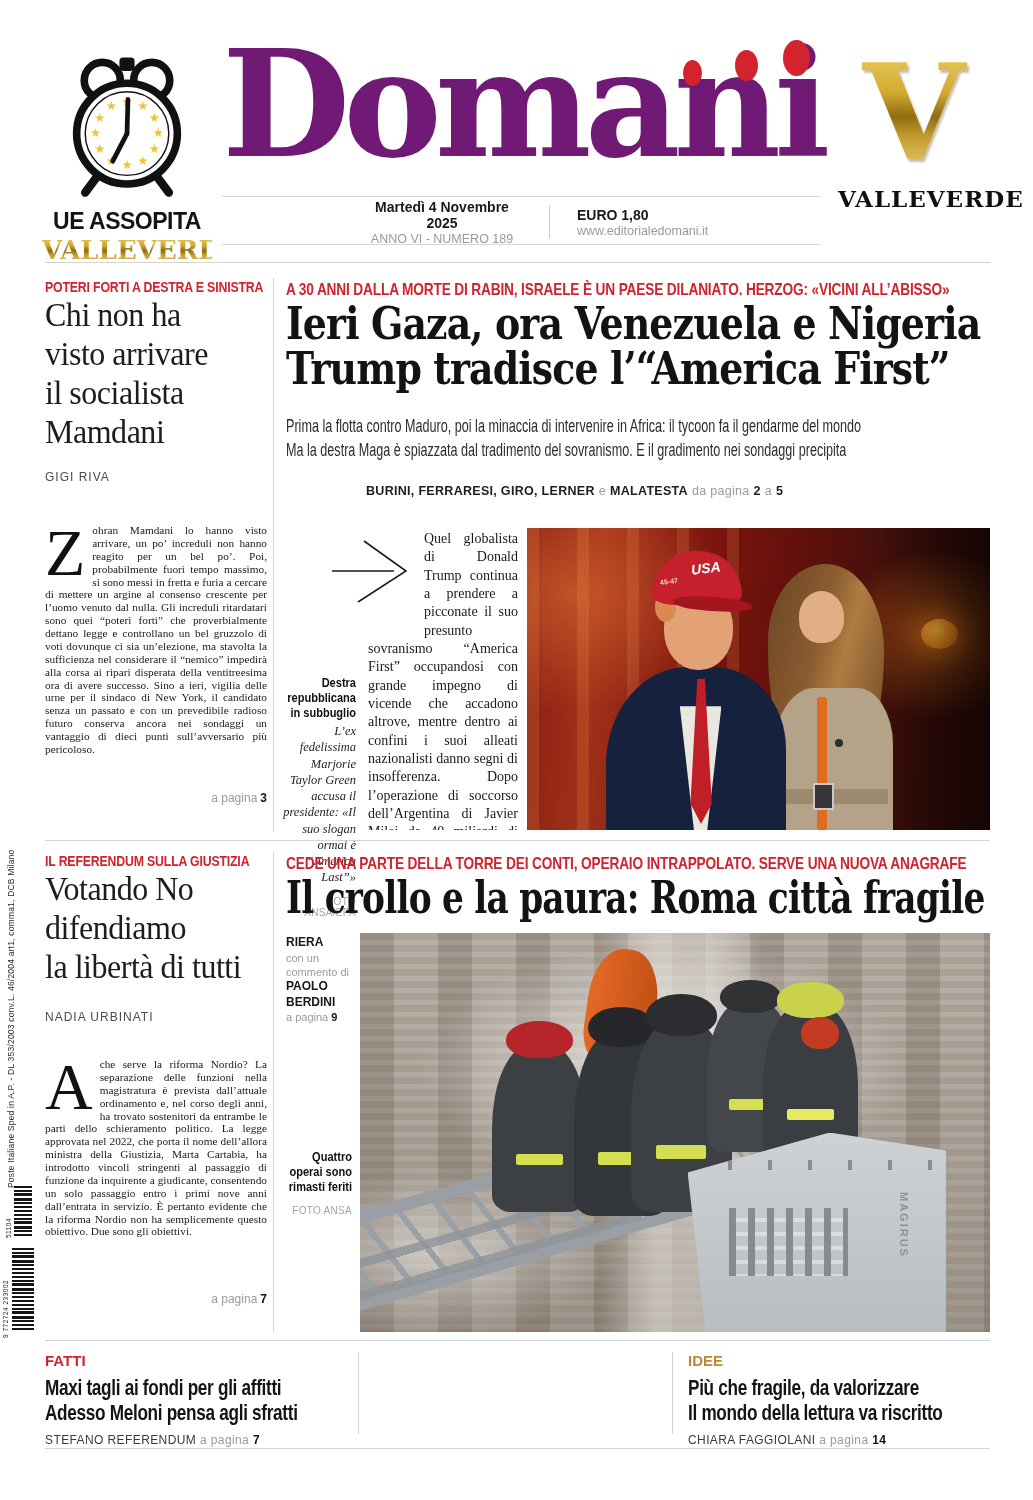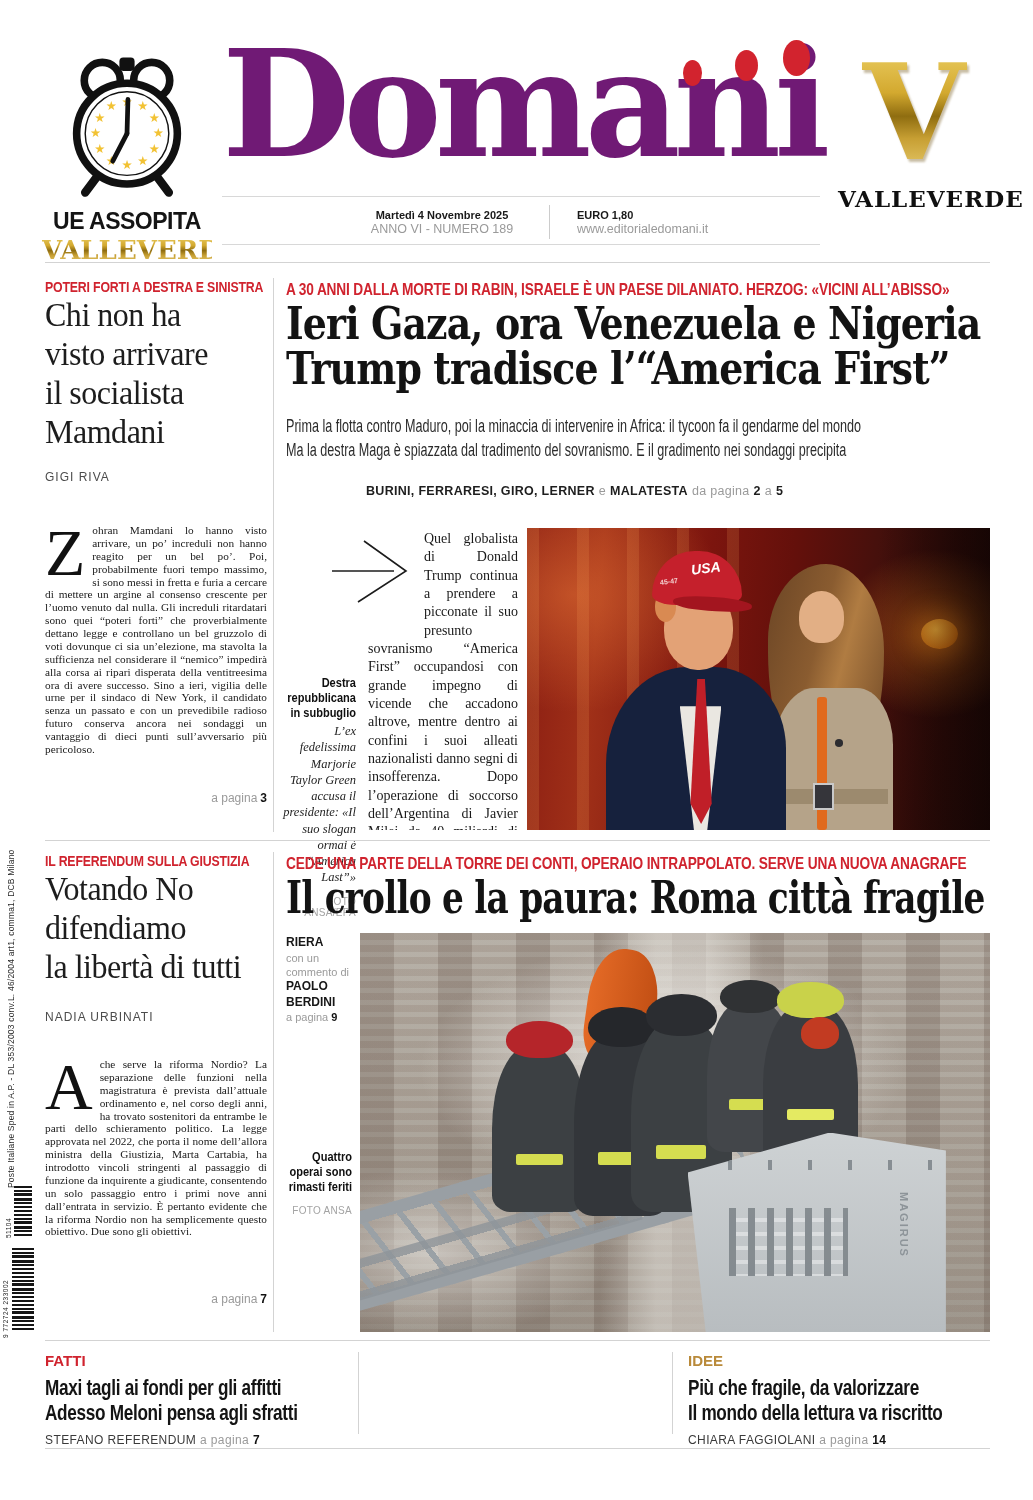--- a/index.html
+++ b/index.html
@@ -21,21 +21,21 @@
   .logo-text{font-family:"DejaVu Serif",serif;font-weight:700;font-size:148px;line-height:1;
              letter-spacing:-7px;color:#701a75;}
   .logo-dot{position:absolute;background:#d2232e;border-radius:50%;}
   .dot-a{right:118px;top:30px;width:19px;height:26px;}
   .dot-n{right:62px;top:20px;width:23px;height:31px;}
   .dot-i{right:10px;top:10px;width:27px;height:36px;}
 
   .mast-rule{position:absolute;left:222px;width:598px;border-top:1px solid #d8d8d8;}
   .date-row{position:absolute;left:362px;top:204px;height:36px;display:flex;align-items:center;}
   .date-cell{width:160px;text-align:center;}
-  .date-l1{font-weight:700;font-size:11px;color:#191919;}
+  .date-l1{font-weight:700;font-size:14px;color:#191919;}
   .date-l2{font-size:12.5px;color:#9a9a9a;margin-top:1px;}
   .date-div{width:1px;height:34px;background:#ccc;margin:0 27px;}
   .price-cell{text-align:left;}
 
   .v-ad{position:absolute;right:43px;top:44px;width:152px;text-align:center;}
   .v-letter{font-family:"DejaVu Serif",serif;font-weight:700;font-size:132px;line-height:1.05;
             filter:drop-shadow(2px 3px 1px rgba(100,70,0,.35));}
   .v-name{font-family:"DejaVu Serif",serif;font-weight:700;font-size:23px;letter-spacing:1px;color:#101010;margin-top:2px;}
 
   

